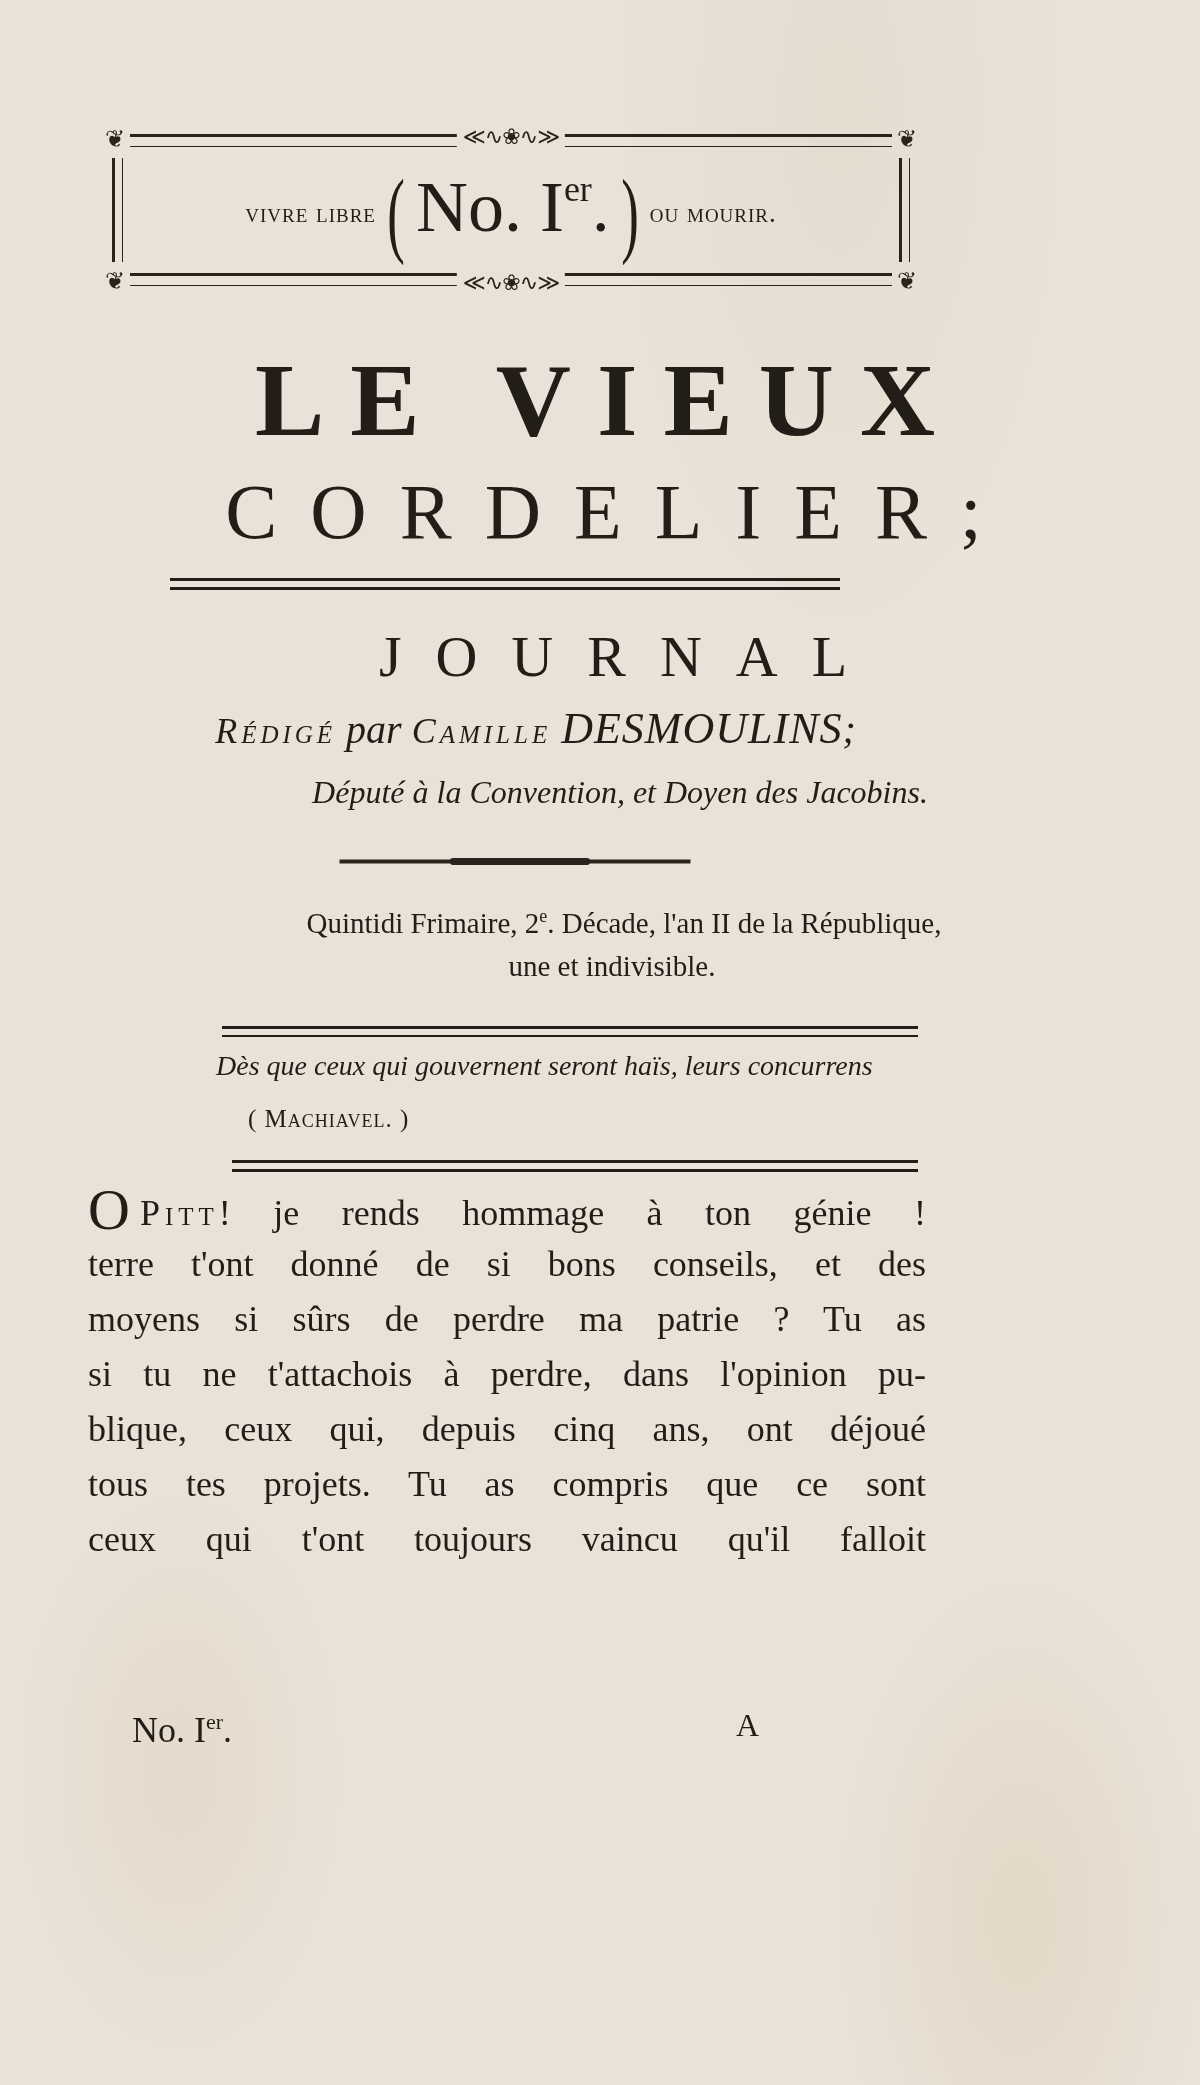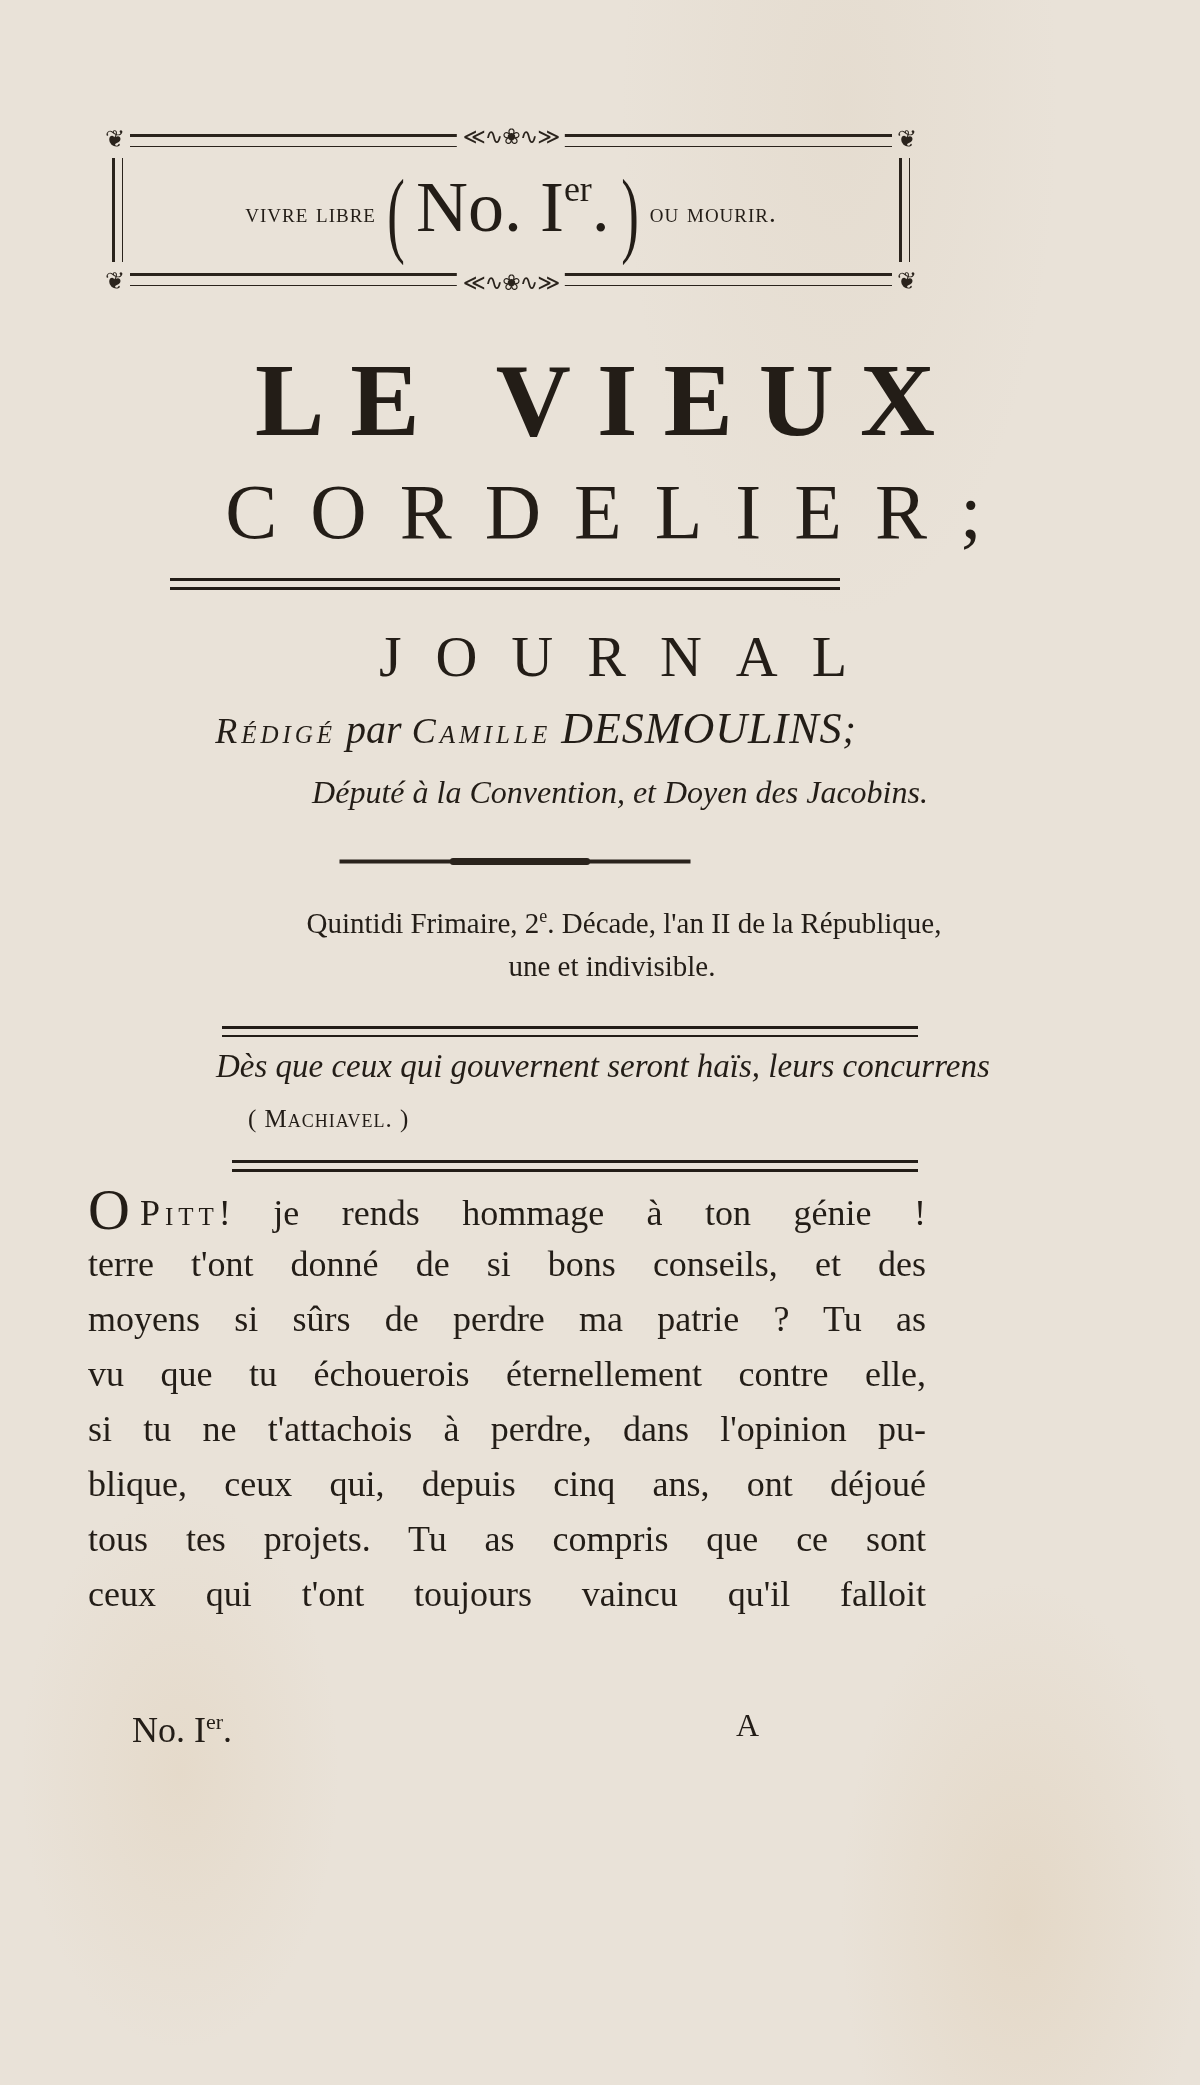--- a/index.html
+++ b/index.html
@@ -53,21 +53,21 @@
     .depute { left:0; width:1200px; top:772px; text-align:center; font-size:32px; line-height:40px; font-style:italic; padding-left:20px; }
     .smallrule { left:340px; width:350px; top:860px; height:3px; background:#2a231c;
       box-shadow:0 0 0 0.5px #2a231c; }
     .smallrule::before { content:""; position:absolute; left:110px; width:140px; top:-2px; height:7px; background:#2a231c; border-radius:3px; }
     .date1 { left:0; width:1200px; top:898px; text-align:center; font-size:29px; line-height:36px; padding-left:24px; }
     .date1 sup { font-size:18px; }
     .date2 { left:0; width:1200px; top:948px; text-align:center; font-size:29px; line-height:36px; padding-left:12px; }
     
     .rule2 { left:222px; width:696px; top:1026px; height:6px; border-top:3px solid #231d17; border-bottom:2px solid #231d17; }
     .rule3 { left:232px; width:686px; top:1160px; height:6px; border-top:3px solid #231d17; border-bottom:3px solid #231d17; }
-    .quote1 { left:216px; top:1050px; width:710px; font-size:33px; line-height:32px; font-style:italic; white-space:nowrap; }
+    .quote1 { left:216px; top:1050px; width:710px; font-size:28px; line-height:32px; font-style:italic; white-space:nowrap; }
     .quote2 { left:248px; top:1103px; width:680px; font-size:25px; line-height:32px; font-style:italic; white-space:nowrap; display:flex; justify-content:space-between; padding-right:16px; box-sizing:border-box; }
     .quote2 .attr { font-style:normal; font-variant:small-caps; letter-spacing:1px; }
     
     .body { left:88px; top:1182px; width:838px; font-size:36px; line-height:55px; text-align:justify; }
     .body .line { display:block; text-align:justify; text-align-last:justify; height:55px; white-space:nowrap; overflow:visible; }
     .body .dropO { font-size:58px; line-height:55px; vertical-align:-4px; margin-right:10px; }
     .body .sc { letter-spacing:5px; font-variant:small-caps;font-family:Liberation Serif, serif; }
     .sig { left:132px; top:1700px; font-size:36px; line-height:44px; }
     .sig sup { font-size:22px; }
     .leaf { left:736px; top:1705px; font-size:32px; line-height:40px; }
@@ -127,21 +127,20 @@
 <div class="abs quote1">Dès que ceux qui gouvernent seront haïs, leurs concurrens</div>
 <div class="abs quote2">
   <span class="attr">( Machiavel. )</span>
 </div>
 <div class="abs rule3"></div>
 
 <div class="abs body">
   <span class="line"><span class="dropO">O</span><span class="sc">Pitt</span><span>! je rends hommage à ton génie !</span></span>
   <span class="line">terre t'ont donné de si bons conseils, et des</span>
   <span class="line">moyens si sûrs de perdre ma patrie ? Tu as</span>
-  <span class="line">vu que tu échouerois éternellement contre elle,</span>
   <span class="line">si tu ne t'attachois à perdre, dans l'opinion pu-</span>
   <span class="line">blique, ceux qui, depuis cinq ans, ont déjoué</span>
   <span class="line">tous tes projets. Tu as compris que ce sont</span>
   <span class="line">ceux qui t'ont toujours vaincu qu'il falloit</span>
 </div>
 
 <div class="abs sig">
   <span>No. I</span><sup>er</sup><span>.</span>
 </div>
 <div class="abs leaf">A</div>

